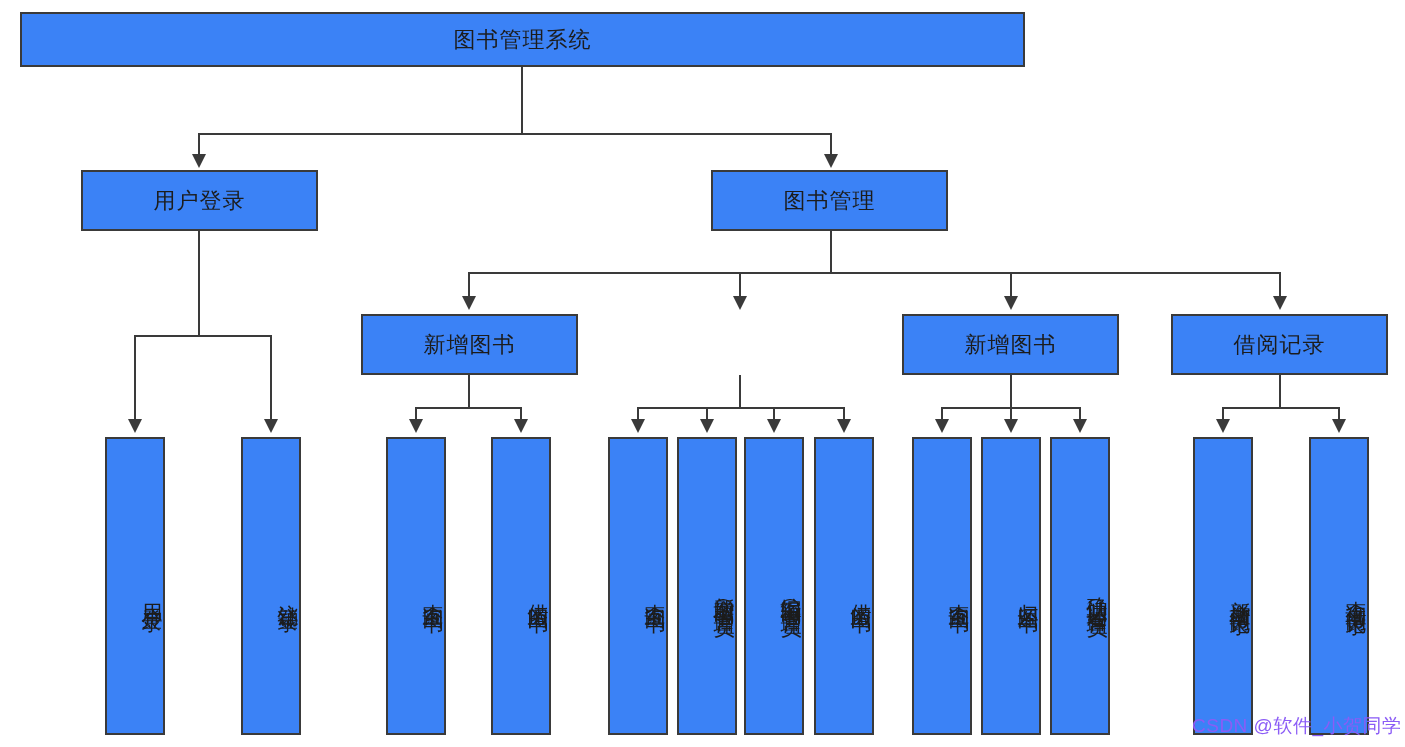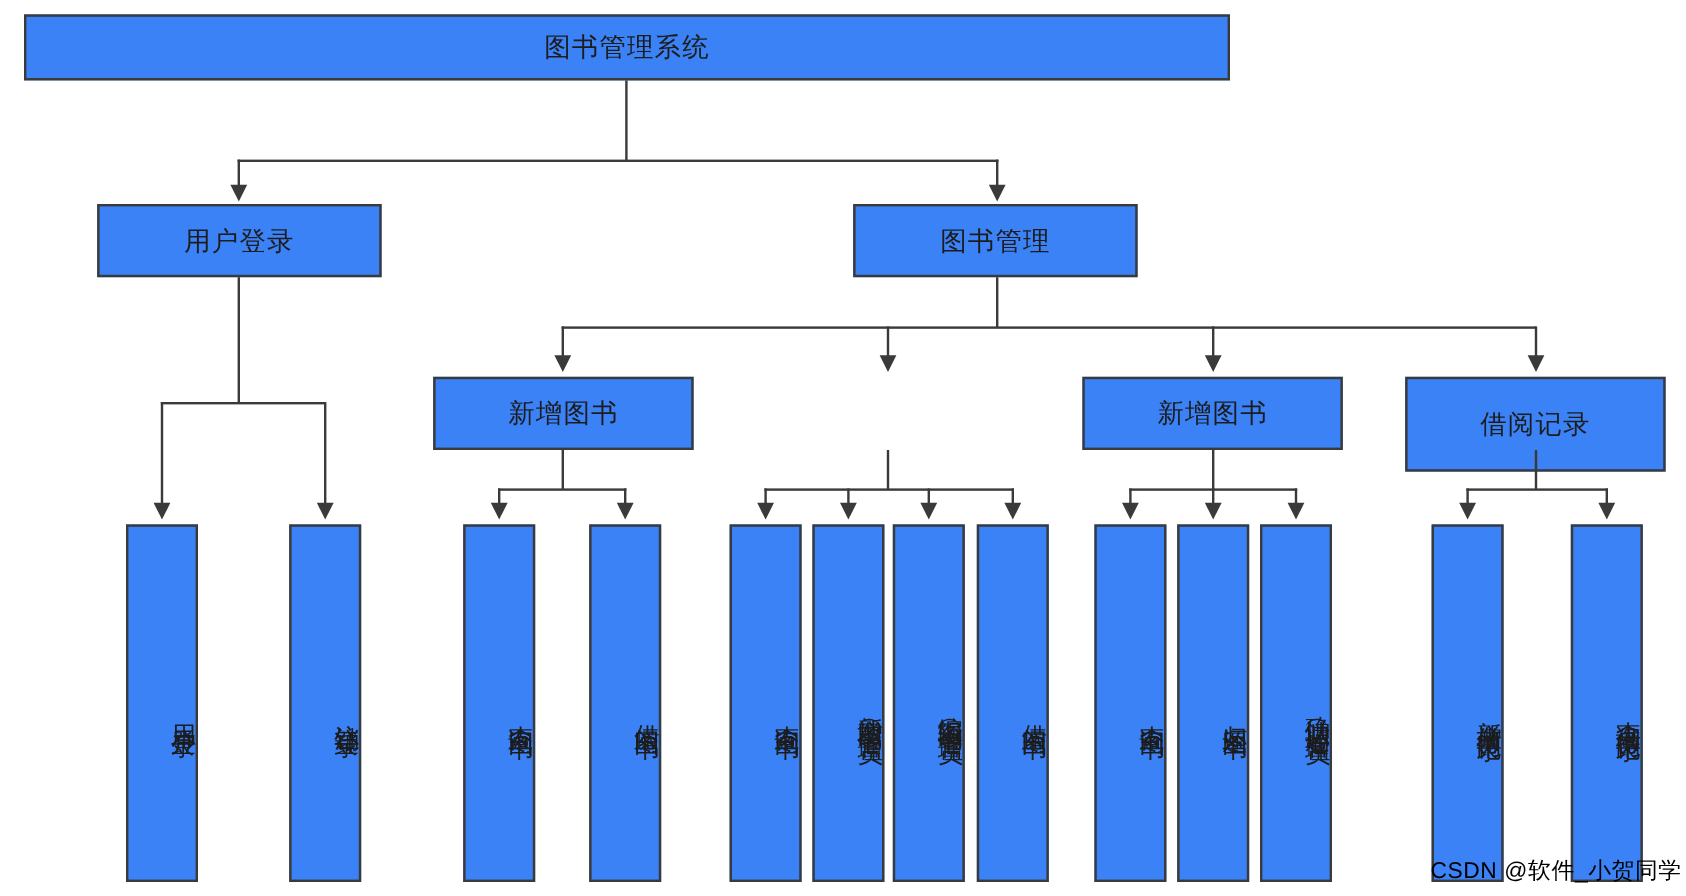--- a/index.html
+++ b/index.html
@@ -55,21 +55,21 @@
   .arrow {
     position: absolute;
     width: 0;
     height: 0;
     border-left: 7px solid transparent;
     border-right: 7px solid transparent;
     border-top: 14px solid #3a3a3a;
   }
   .watermark {
     position: absolute;
-    color: #000000;
+    color: #8b5cf6;
     font-size: 19px;
     white-space: nowrap;
     letter-spacing: 0.5px;
   }
 </style>
 </head>
 <body>
 
 <div id="canvas">
 
@@ -111,21 +111,21 @@
   <div class="arrow" style="left:1004px; top:296px;"></div>
   <div class="edge v" style="left:1279px; top:272px; width:2px; height:26px;"></div>
   <div class="arrow" style="left:1273px; top:296px;"></div>
 
   <div class="node horiz" style="left:361px; top:314px; width:217px; height:61px;">
     <span>新增图书</span>
   </div>
   <div class="node horiz" style="left:902px; top:314px; width:217px; height:61px;">
     <span>新增图书</span>
   </div>
-  <div class="node horiz" style="left:1171px; top:314px; width:217px; height:79px;">
+  <div class="node horiz" style="left:1171px; top:314px; width:217px; height:61px;">
     <span>借阅记录</span>
   </div>
 
   <div class="edge v" style="left:468px; top:375px; width:2px; height:33px;"></div>
   <div class="edge h" style="left:415px; top:407px; width:107px; height:2px;"></div>
   <div class="edge v" style="left:415px; top:407px; width:2px; height:14px;"></div>
   <div class="arrow" style="left:409px; top:419px;"></div>
   <div class="edge v" style="left:520px; top:407px; width:2px; height:14px;"></div>
   <div class="arrow" style="left:514px; top:419px;"></div>
 

